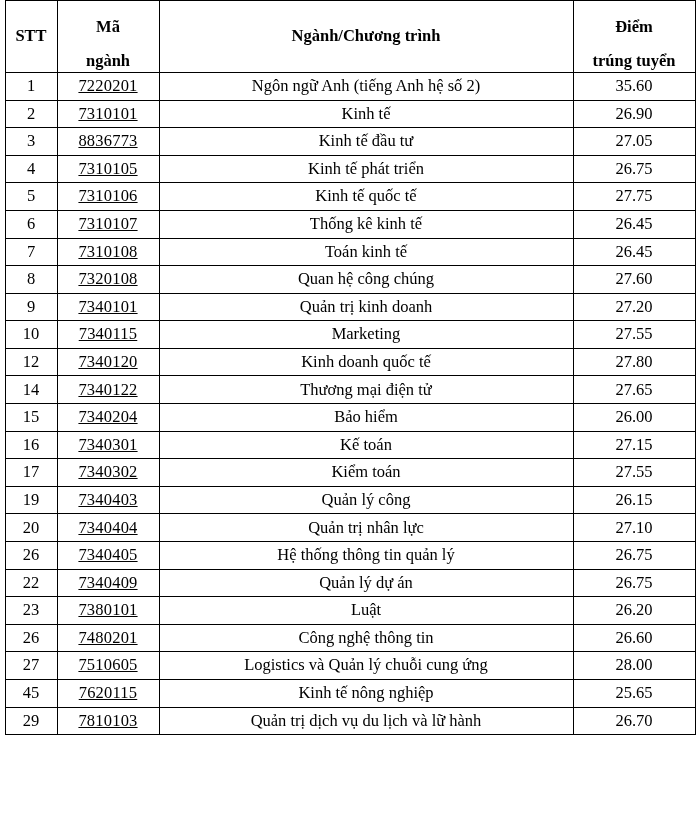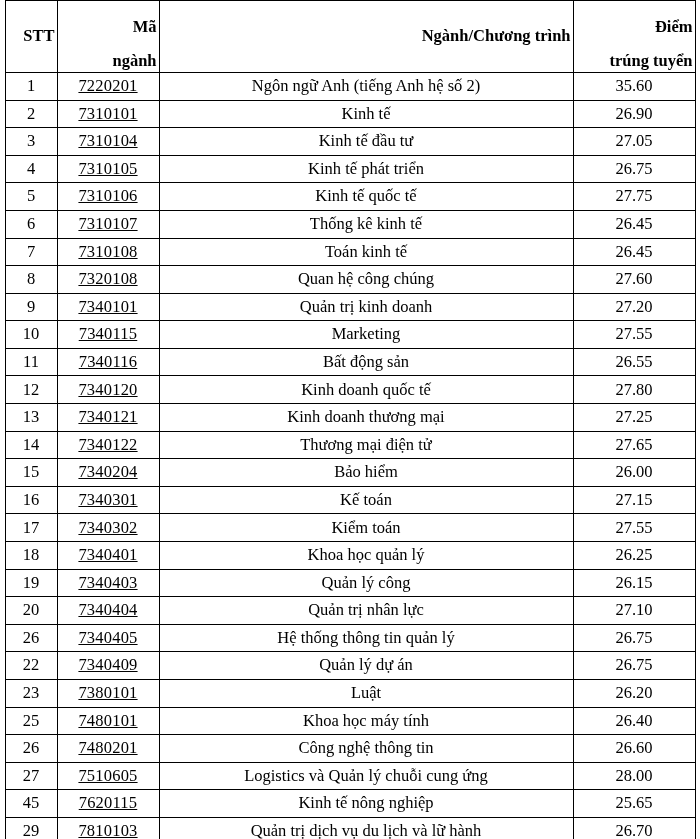--- a/index.html
+++ b/index.html
@@ -35,21 +35,20 @@
     padding: 0;
     height: 26.6px;
     vertical-align: middle;
     text-align: center;
     font-family: "Liberation Serif", serif;
   }
   table.admission thead th {
     font-weight: bold;
     height: 44px;
     padding: 1px 2px;
-    text-align: right;
   }
   col.c-stt { width: 52px; }
   col.c-ma { width: 102px; }
   col.c-nganh { width: 414px; }
   col.c-diem { width: 122px; }
 
   .hdr-two-line {
     display: block;
     line-height: 1.18;
     margin-top: 15px;
@@ -92,21 +91,21 @@
           <td class="diem">35.60</td>
         </tr>
         <tr>
           <td class="stt">2</td>
           <td class="ma">7310101</td>
           <td class="nganh">Kinh tế</td>
           <td class="diem">26.90</td>
         </tr>
         <tr>
           <td class="stt">3</td>
-          <td class="ma">7310104</td>
+          <td class="ma">8836773</td>
           <td class="nganh">Kinh tế đầu tư</td>
           <td class="diem">27.05</td>
         </tr>
         <tr>
           <td class="stt">4</td>
           <td class="ma">7310105</td>
           <td class="nganh">Kinh tế phát triển</td>
           <td class="diem">26.75</td>
         </tr>
         <tr>
@@ -139,38 +138,26 @@
           <td class="nganh">Quản trị kinh doanh</td>
           <td class="diem">27.20</td>
         </tr>
         <tr>
           <td class="stt">10</td>
           <td class="ma">7340115</td>
           <td class="nganh">Marketing</td>
           <td class="diem">27.55</td>
         </tr>
         <tr>
-          <td class="stt">11</td>
-          <td class="ma">7340116</td>
-          <td class="nganh">Bất động sản</td>
-          <td class="diem">26.55</td>
-        </tr>
-        <tr>
           <td class="stt">12</td>
           <td class="ma">7340120</td>
           <td class="nganh">Kinh doanh quốc tế</td>
           <td class="diem">27.80</td>
         </tr>
         <tr>
-          <td class="stt">13</td>
-          <td class="ma">7340121</td>
-          <td class="nganh">Kinh doanh thương mại</td>
-          <td class="diem">27.25</td>
-        </tr>
-        <tr>
           <td class="stt">14</td>
           <td class="ma">7340122</td>
           <td class="nganh">Thương mại điện tử</td>
           <td class="diem">27.65</td>
         </tr>
         <tr>
           <td class="stt">15</td>
           <td class="ma">7340204</td>
           <td class="nganh">Bảo hiểm</td>
           <td class="diem">26.00</td>
@@ -181,26 +168,20 @@
           <td class="nganh">Kế toán</td>
           <td class="diem">27.15</td>
         </tr>
         <tr>
           <td class="stt">17</td>
           <td class="ma">7340302</td>
           <td class="nganh">Kiểm toán</td>
           <td class="diem">27.55</td>
         </tr>
         <tr>
-          <td class="stt">18</td>
-          <td class="ma">7340401</td>
-          <td class="nganh">Khoa học quản lý</td>
-          <td class="diem">26.25</td>
-        </tr>
-        <tr>
           <td class="stt">19</td>
           <td class="ma">7340403</td>
           <td class="nganh">Quản lý công</td>
           <td class="diem">26.15</td>
         </tr>
         <tr>
           <td class="stt">20</td>
           <td class="ma">7340404</td>
           <td class="nganh">Quản trị nhân lực</td>
           <td class="diem">27.10</td>
@@ -215,26 +196,20 @@
           <td class="stt">22</td>
           <td class="ma">7340409</td>
           <td class="nganh">Quản lý dự án</td>
           <td class="diem">26.75</td>
         </tr>
         <tr>
           <td class="stt">23</td>
           <td class="ma">7380101</td>
           <td class="nganh">Luật</td>
           <td class="diem">26.20</td>
-        </tr>
-        <tr>
-          <td class="stt">25</td>
-          <td class="ma">7480101</td>
-          <td class="nganh">Khoa học máy tính</td>
-          <td class="diem">26.40</td>
         </tr>
         <tr>
           <td class="stt">26</td>
           <td class="ma">7480201</td>
           <td class="nganh">Công nghệ thông tin</td>
           <td class="diem">26.60</td>
         </tr>
         <tr>
           <td class="stt">27</td>
           <td class="ma">7510605</td>

